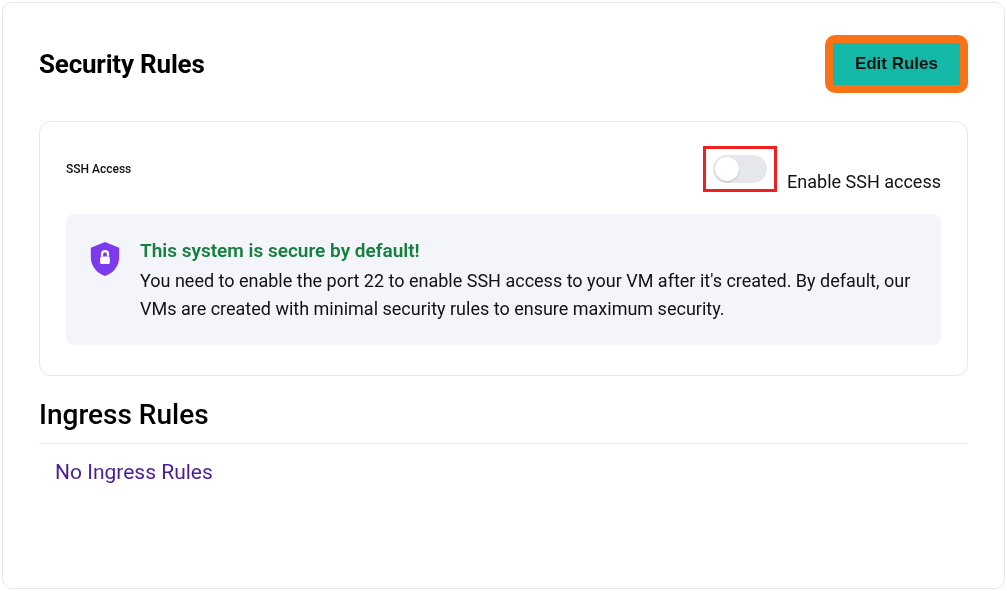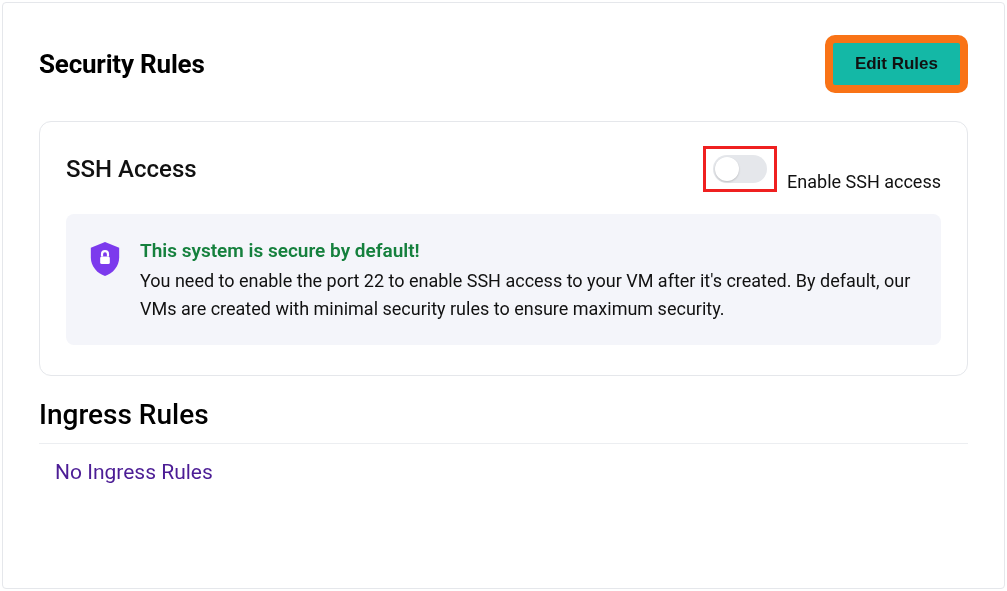--- a/index.html
+++ b/index.html
@@ -9,21 +9,21 @@
     }
     body {
       font-family: -apple-system, BlinkMacSystemFont, "Segoe UI", Roboto, Helvetica, Arial, sans-serif;
       background: #fff;
       color: #000;
       width: 1007px;
       height: 591px;
     }
     .outer {
       border: 1px solid #e5e7eb;
-      border-radius: 4px;
+      border-radius: 10px;
       margin: 2px;
       padding: 32px 36px 28px 36px;
       height: calc(591px - 4px);
     }
     .header-row {
       display: flex;
       align-items: center;
       justify-content: space-between;
       margin-bottom: 28px;
     }
@@ -48,21 +48,21 @@
       padding: 24px 26px 30px 26px;
       margin-bottom: 22px;
     }
     .card-head {
       display: flex;
       align-items: center;
       justify-content: space-between;
       margin-bottom: 22px;
     }
     .card-title {
-      font-size: 24px;
+      font-size: 12px;
       font-weight: 500;
       color: #111;
     }
     .toggle-group {
       display: flex;
       align-items: flex-end;
       gap: 10px;
     }
     .toggle-highlight {
       border: 3px solid #ef2020;

